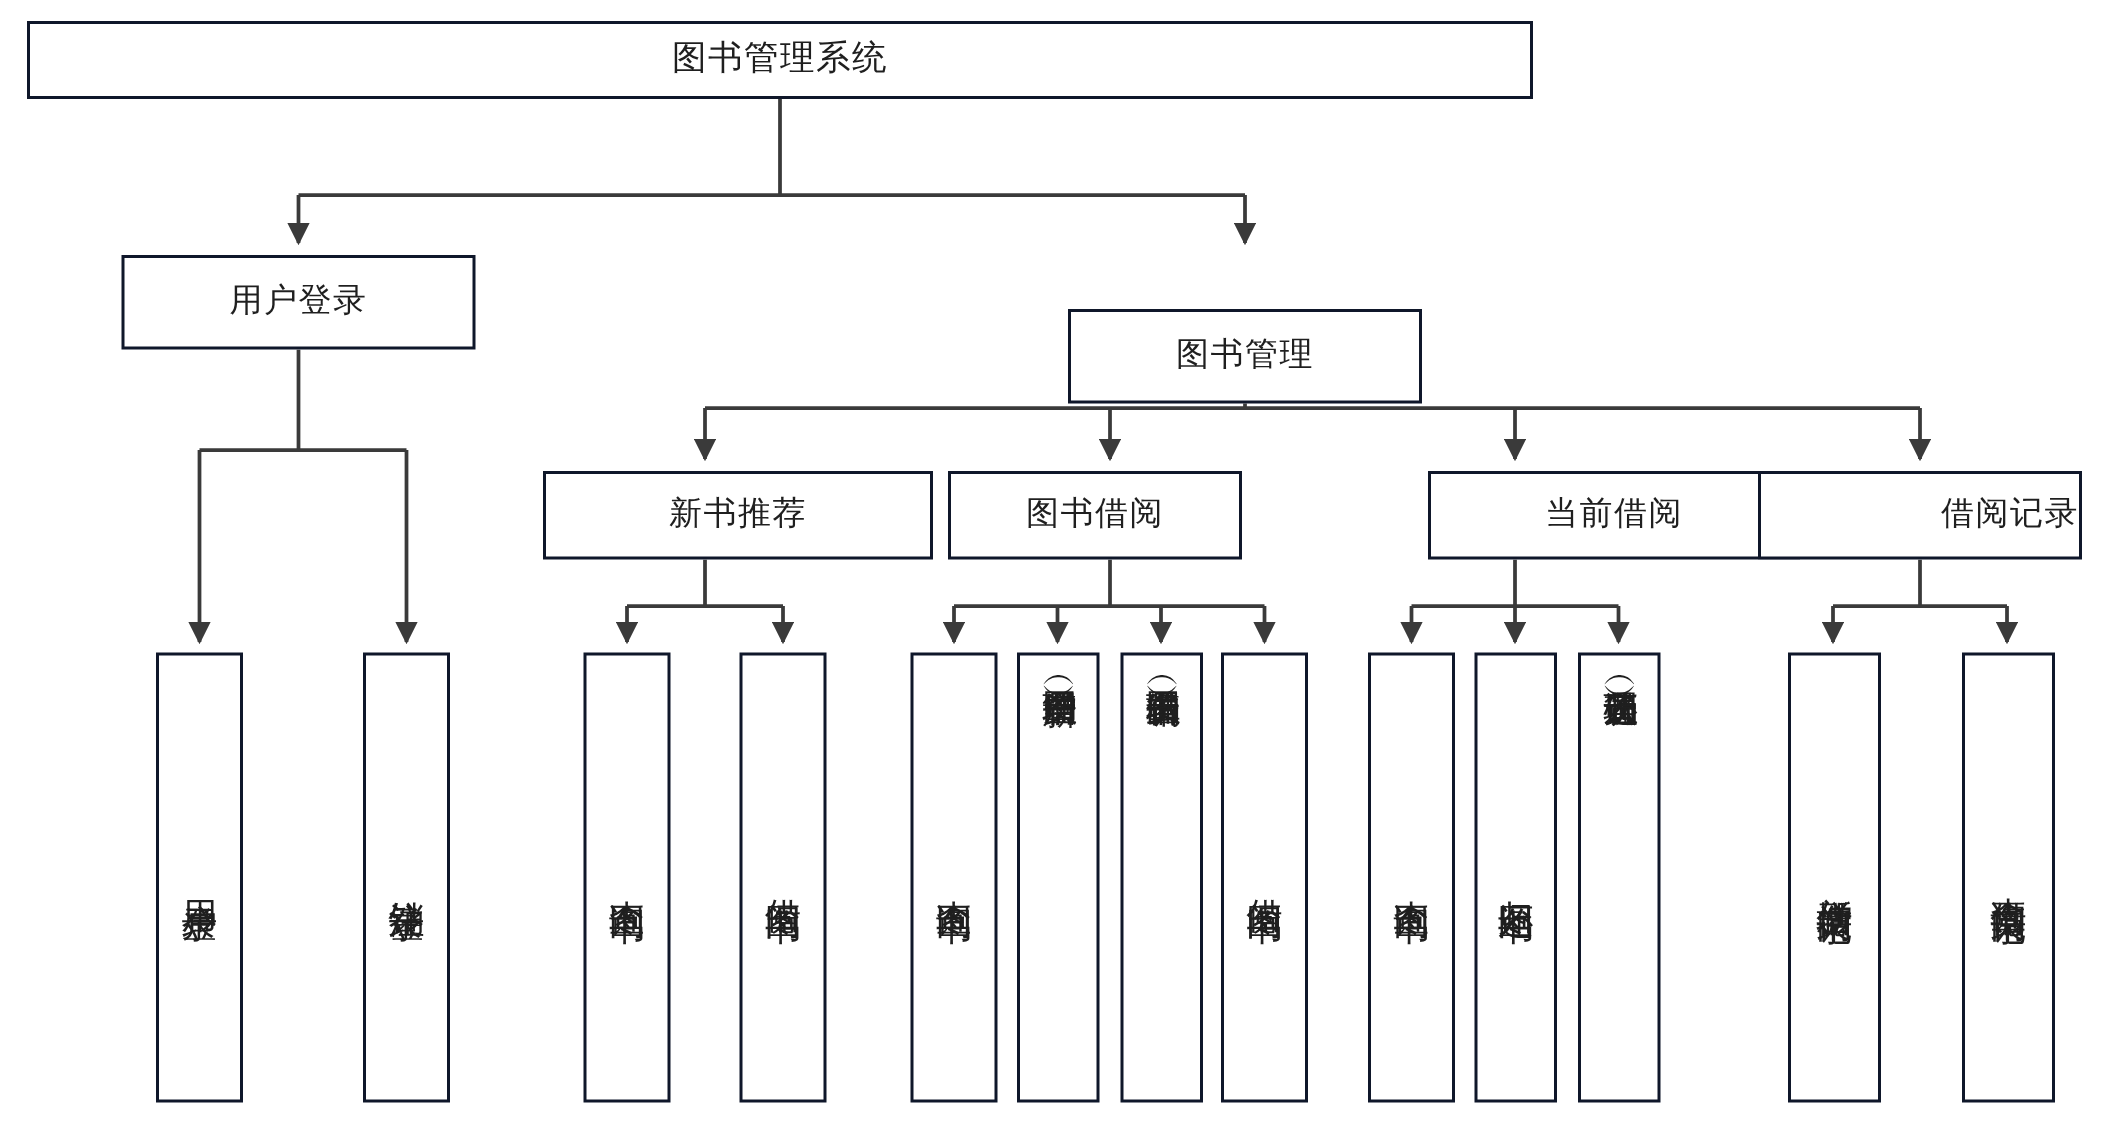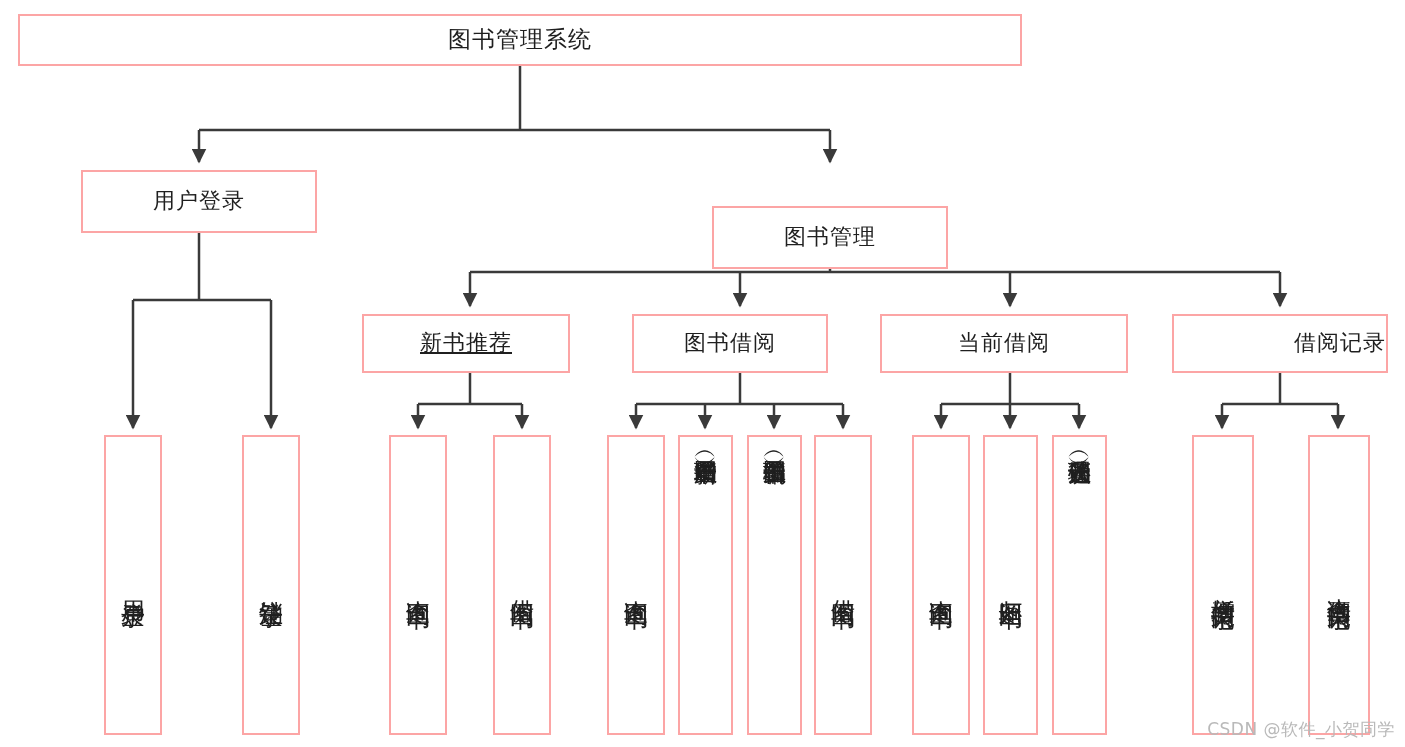--- a/index.html
+++ b/index.html
@@ -23,21 +23,21 @@
     left: 0;
     top: 0;
     width: 1405px;
     height: 747px;
     pointer-events: none;
   }
   .node {
     position: absolute;
     box-sizing: border-box;
     background: #ffffff;
-    border: 2px solid #fca5a5;
+    border: 2px solid #0f172a;
     display: flex;
     align-items: center;
     justify-content: center;
     color: #1f1f1f;
   }
   .node .label {
     display: block;
     text-align: center;
     line-height: 1.12;
     white-space: pre-wrap;
@@ -148,27 +148,27 @@
     <span class="label">图书管理系统</span>
   </div>
 
   <div class="node horiz" style="left:81px; top:170px; width:236px; height:63px;">
     <span class="label">用户登录</span>
   </div>
   <div class="node horiz" style="left:712px; top:170px; width:236px; height:63px;margin-top:36px;">
     <span class="label">图书管理</span>
   </div>
 
-  <div class="node horiz" style="left:362px; top:314px; width:208px; height:59px;text-decoration:underline;">
+  <div class="node horiz" style="left:362px; top:314px; width:260px; height:59px;">
     <span class="label">新书推荐</span>
   </div>
   <div class="node horiz" style="left:632px; top:314px; width:196px; height:59px;">
     <span class="label">图书借阅</span>
   </div>
-  <div class="node horiz" style="left:880px; top:314px; width:248px; height:59px;">
+  <div class="node horiz" style="left:952px; top:314px; width:248px; height:59px;">
     <span class="label">当前借阅</span>
   </div>
   <div class="node horiz" style="left:1172px; top:314px; width:216px; height:59px;justify-content:flex-end;">
     <span class="label">借阅记录</span>
   </div>
 
   <div class="node vert centered short" style="left:104px; top:435px; width:58px; height:300px;">
     <span class="label">用户登录</span>
   </div>
   <div class="node vert centered short" style="left:242px; top:435px; width:58px; height:300px;">
@@ -205,15 +205,14 @@
     <span class="label">确认归还（管理员）</span>
   </div>
 
   <div class="node vert centered short" style="left:1192px; top:435px; width:62px; height:300px;">
     <span class="label">新增借阅记录</span>
   </div>
   <div class="node vert centered short" style="left:1308px; top:435px; width:62px; height:300px;">
     <span class="label">查询借阅记录</span>
   </div>
 
-  <div id="watermark">CSDN @软件_小贺同学</div>
 
 </div>
 
 </body></html>

